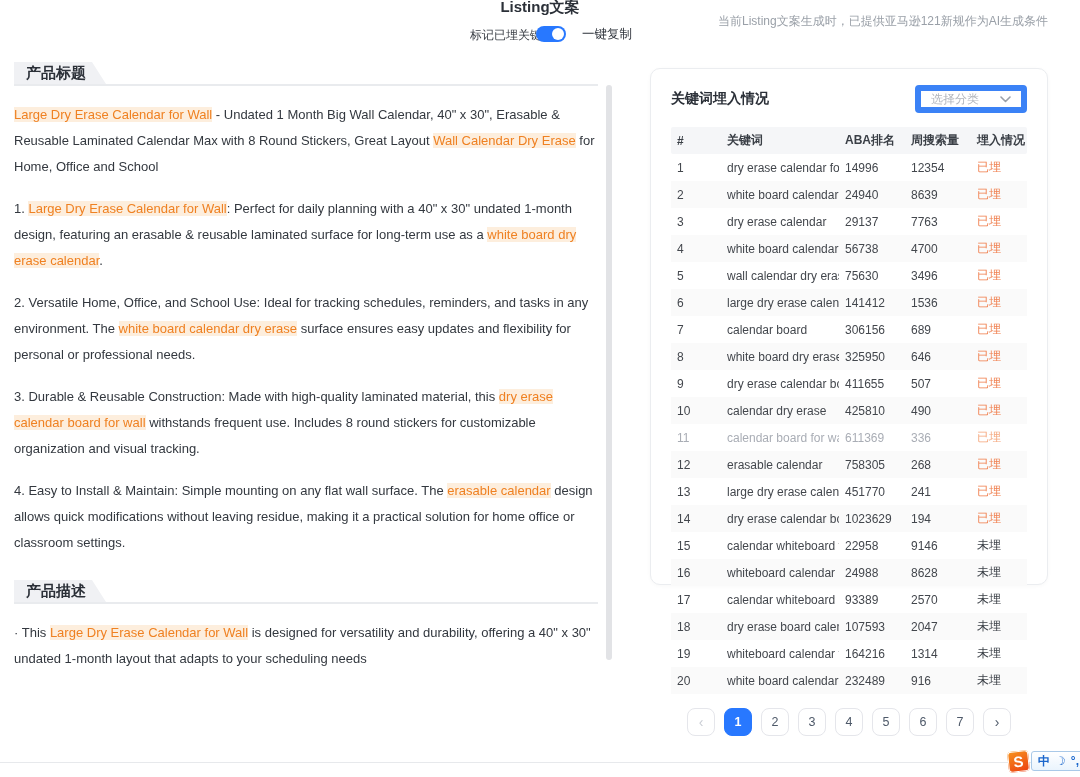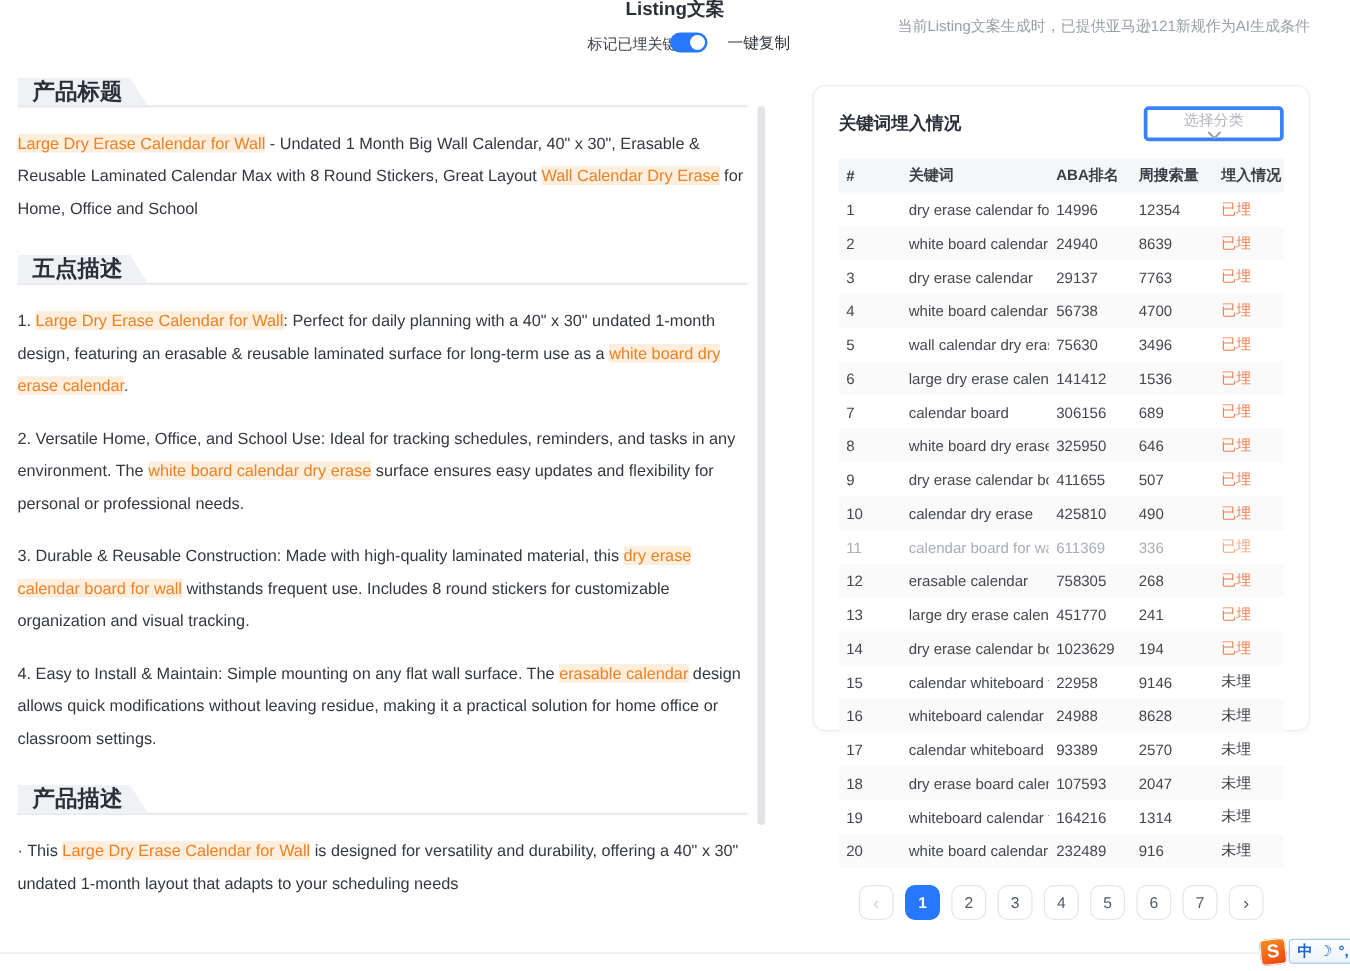--- a/index.html
+++ b/index.html
@@ -24,34 +24,34 @@
   .toggle{position:absolute;top:26px;left:536px;width:30px;height:16px;border-radius:9px;
     background:var(--accent);cursor:pointer;}
   .toggle .knob{position:absolute;top:2px;right:2px;width:12px;height:12px;border-radius:50%;background:#fff;}
   .copy-btn{position:absolute;top:26px;left:582px;font-size:12.5px;color:#2b3038;cursor:pointer;}
   .gen-note{position:absolute;top:13px;right:32px;font-size:12px;color:#9aA0a8;color:#9aa0a8;}
   
   .listing{position:absolute;left:14px;top:62px;width:584px;}
   .section-head{position:relative;border-bottom:2px solid var(--line);margin-top:24px;}
   .section-head:first-child{margin-top:0;}
   .section-tab{display:inline-block;background:#f0f1f4;color:#2b3038;font-weight:700;
-    font-size:18px;line-height:22px;padding:0 20px 0 12px;
+    font-size:15px;line-height:22px;padding:0 20px 0 12px;
     clip-path:polygon(0 0,calc(100% - 14px) 0,100% 100%,0 100%);}
   .para{margin-top:16px;line-height:26px;font-size:13px;color:var(--text);}
   .para .kw{color:var(--kw);background:var(--kw-bg);}
   .scroll-thumb{position:absolute;left:606px;top:85px;width:6px;height:575px;
     border-radius:3px;background:#e2e3e6;}
   
   .card{position:absolute;left:650px;top:68px;width:398px;height:517px;background:#fff;
     border:1px solid #ebedf0;border-radius:10px;box-shadow:0 1px 4px rgba(0,0,0,.03);
     padding:16px 20px 0 20px;}
   .card-head{display:flex;align-items:center;justify-content:space-between;}
   .card-title{font-size:14px;font-weight:700;color:#2b3038;}
-  .select{width:112px;height:28px;border:3px solid #3b82f6;border-radius:4px;background:#fff;
-    display:flex;align-items:center;justify-content:space-between;padding:0 10px;cursor:pointer;flex-direction:column;}
+  .select{width:112px;height:28px;border:6px solid #3b82f6;border-radius:4px;background:#fff;
+    display:flex;align-items:center;justify-content:space-between;padding:0 10px;cursor:pointer;}
   .select .ph{font-size:12px;color:#b2b6bd;}
   .select svg{flex:0 0 auto;}
   
   .tbl{margin-top:14px;}
   .trow{display:grid;grid-template-columns:50px 118px 66px 66px 1fr;align-items:center;
     height:27px;font-size:12px;color:#43474d;}
   .trow.head{background:#f5f6f8;font-weight:700;color:#3a3f46;border-radius:2px;}
   .trow.zebra{background:#fafafa;}
   .trow .c{padding-left:6px;white-space:nowrap;overflow:hidden;}
   .trow .status.done{color:var(--done);}
@@ -84,21 +84,20 @@
 <div class="ctrl-label">标记已埋关键词</div>
 <div class="toggle">
   <div class="knob"></div>
 </div>
 <div class="copy-btn">一键复制</div>
 <div class="gen-note">当前Listing文案生成时，已提供亚马逊121新规作为AI生成条件</div>
 
 <div class="listing" id="listing-root">
     <div class="section-head"><span class="section-tab">产品标题</span></div>
     <div class="para"><span class="kw">Large Dry Erase Calendar for Wall</span><span> - Undated 1 Month Big Wall Calendar, 40" x 30", Erasable &amp; Reusable Laminated Calendar Max with 8 Round Stickers, Great Layout </span><span class="kw">Wall Calendar Dry Erase</span><span> for Home, Office and School</span></div>
-    <div class="section-head"><span class="section-tab">五点描述</span></div>
     <div class="para"><span>1. </span><span class="kw">Large Dry Erase Calendar for Wall</span><span>: Perfect for daily planning with a 40" x 30" undated 1-month design, featuring an erasable &amp; reusable laminated surface for long-term use as a </span><span class="kw">white board dry erase calendar</span><span>.</span></div>
     <div class="para"><span>2. Versatile Home, Office, and School Use: Ideal for tracking schedules, reminders, and tasks in any environment. The </span><span class="kw">white board calendar dry erase</span><span> surface ensures easy updates and flexibility for personal or professional needs.</span></div>
     <div class="para"><span>3. Durable &amp; Reusable Construction: Made with high-quality laminated material, this </span><span class="kw">dry erase calendar board for wall</span><span> withstands frequent use. Includes 8 round stickers for customizable organization and visual tracking.</span></div>
     <div class="para"><span>4. Easy to Install &amp; Maintain: Simple mounting on any flat wall surface. The </span><span class="kw">erasable calendar</span><span> design allows quick modifications without leaving residue, making it a practical solution for home office or classroom settings.</span></div>
     <div class="section-head"><span class="section-tab">产品描述</span></div>
     <div class="para"><span>· This </span><span class="kw">Large Dry Erase Calendar for Wall</span><span> is designed for versatility and durability, offering a 40" x 30" undated 1-month layout that adapts to your scheduling needs</span></div>
   </div>
 <div class="scroll-thumb"></div>
 
 <div class="card">

